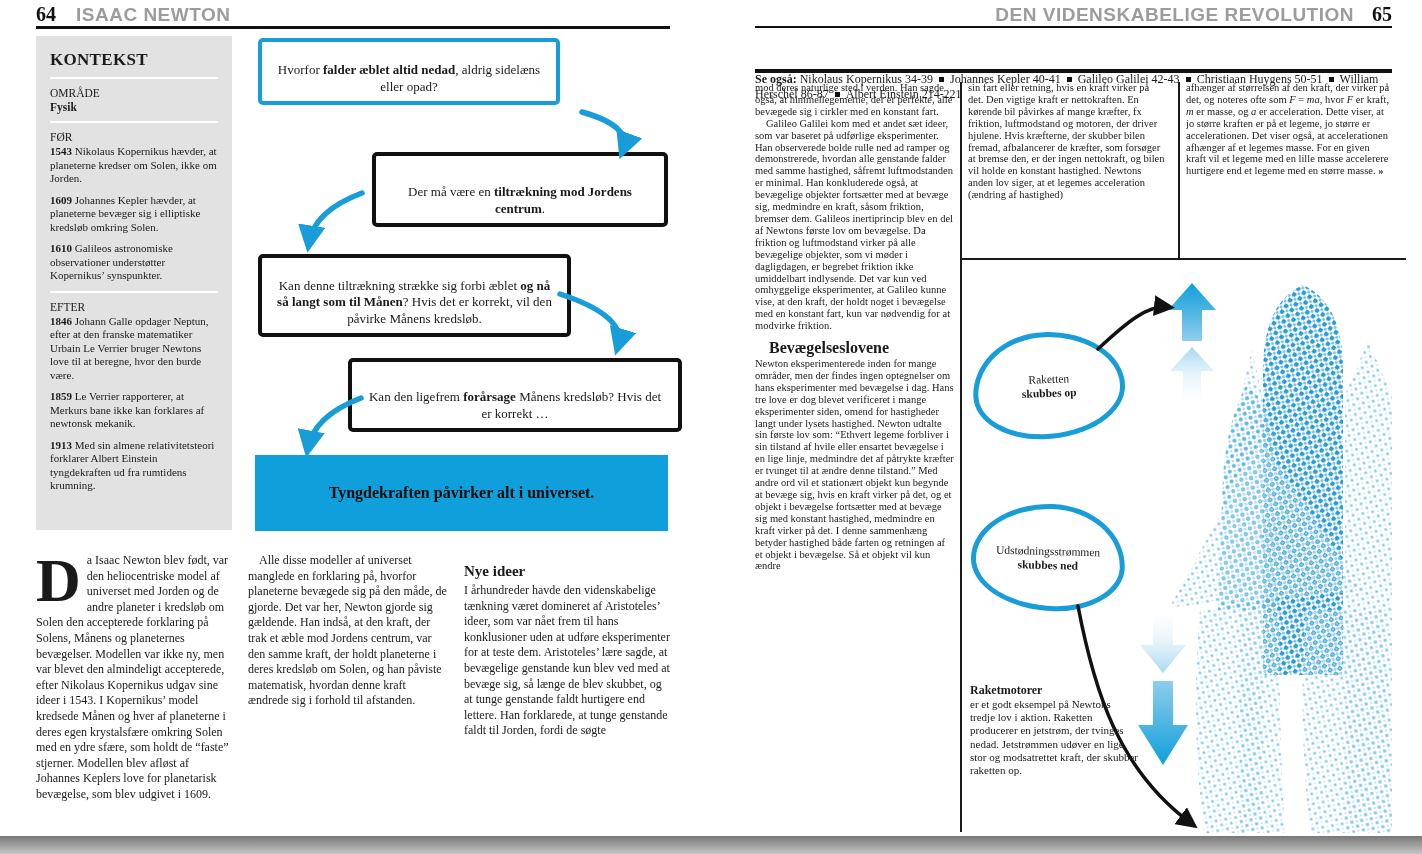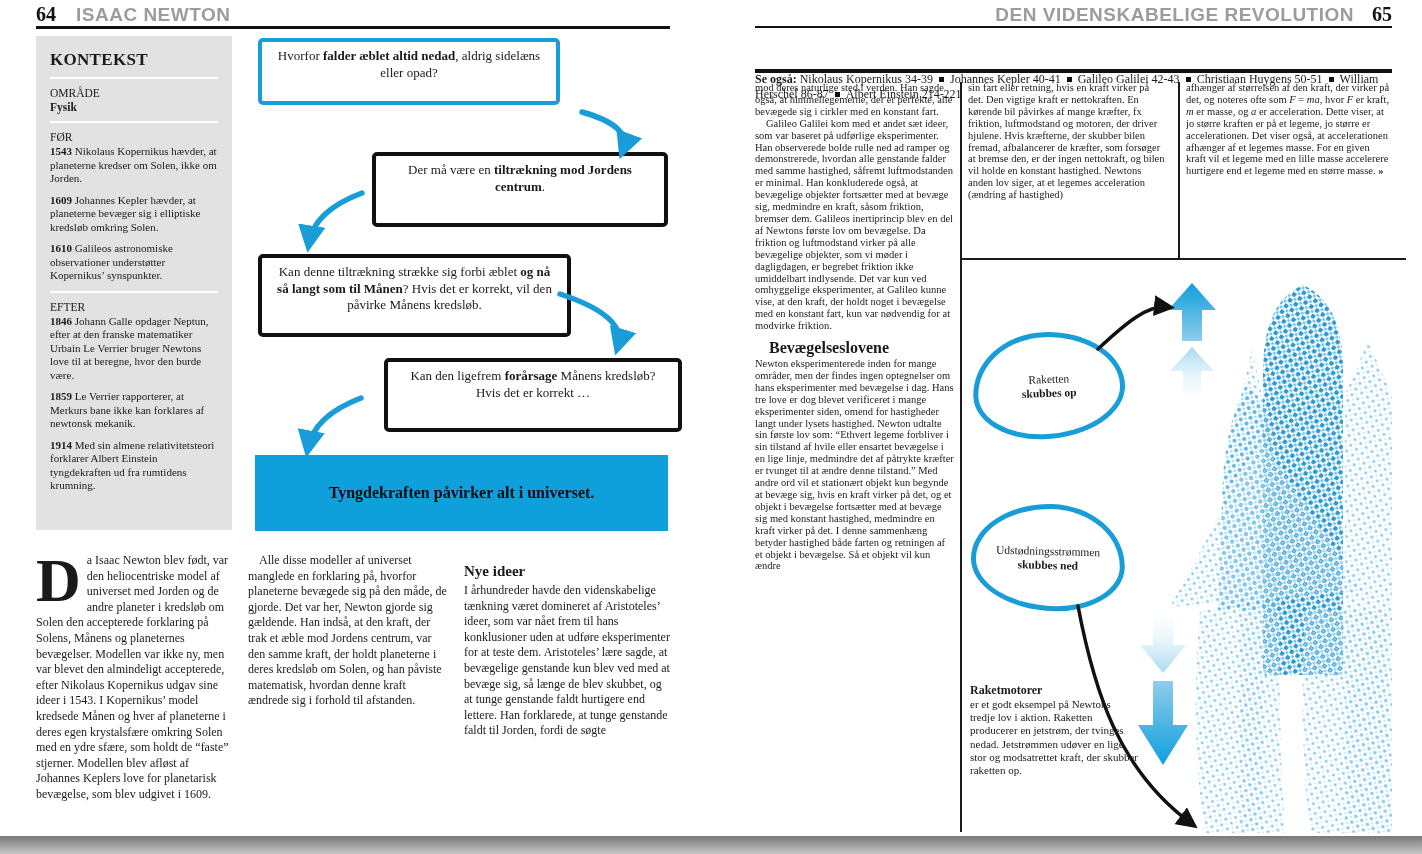--- a/index.html
+++ b/index.html
@@ -23,21 +23,21 @@
   
   .context{left:36px;top:36px;width:196px;height:494px;background:var(--side-bg);padding:14px 14px 10px;}
   .context h2{font-size:17px;font-weight:bold;letter-spacing:.3px;margin-bottom:7px;}
   .wrule{height:2px;background:#fff;margin:7px 0;}
   .ctx-label{font-size:11.5px;line-height:14px;}
   .ctx-strong{font-size:11.5px;font-weight:bold;line-height:14px;}
   .context p.titem{font-size:11px;line-height:13.5px;margin-bottom:8px;}
   .context p.titem .yr{font-weight:bold;}
 
   
-  .fbox{border:4px solid #111;border-radius:5px;background:#fff;display:flex;align-items:flex-start;justify-content:center;
+  .fbox{border:4px solid #111;border-radius:5px;background:#fff;display:flex;align-items:flex-end;justify-content:center;
         text-align:center;font-size:13px;line-height:16.5px;padding:6px 14px;}
   .fbox.blue{border-color:var(--accent);}
   .conclusion{background:var(--accent-dark);display:flex;align-items:center;justify-content:center;text-align:center;
         font-weight:bold;font-size:16px;color:#06313f;color:#0b0b0b;}
   .b{font-weight:bold;}
   .i{font-style:italic;}
 
   
   .col{overflow:hidden;}
   .col p{text-align:left;}
@@ -83,34 +83,34 @@
     <div>
         <p class="titem"><span class="yr">1543 </span><span>Nikolaus Kopernikus hævder, at planeterne kredser om Solen, ikke om Jorden.</span></p>
         <p class="titem"><span class="yr">1609 </span><span>Johannes Kepler hævder, at planeterne bevæger sig i elliptiske kredsløb omkring Solen.</span></p>
         <p class="titem"><span class="yr">1610 </span><span>Galileos astronomiske observationer understøtter Kopernikus’ synspunkter.</span></p>
       </div>
     <div class="wrule"></div>
     <div class="ctx-label" style="margin-bottom:1px;">EFTER</div>
     <div>
         <p class="titem"><span class="yr">1846 </span><span>Johann Galle opdager Neptun, efter at den franske matematiker Urbain Le Verrier bruger Newtons love til at beregne, hvor den burde være.</span></p>
         <p class="titem"><span class="yr">1859 </span><span>Le Verrier rapporterer, at Merkurs bane ikke kan forklares af newtonsk mekanik.</span></p>
-        <p class="titem"><span class="yr">1914 </span><span>Med sin almene relativitetsteori forklarer Albert Einstein tyngdekraften ud fra rumtidens krumning.</span></p>
+        <p class="titem"><span class="yr">1913 </span><span>Med sin almene relativitetsteori forklarer Albert Einstein tyngdekraften ud fra rumtidens krumning.</span></p>
       </div>
   </div>
 
   <div class="abs fbox blue" style="left:258px;top:38px;width:302px;height:67px;">
       <span><span>Hvorfor </span><span class="b">falder æblet altid nedad</span><span>, aldrig sidelæns eller opad?</span></span>
     </div>
   <div class="abs fbox" style="left:372px;top:152px;width:296px;height:75px;">
       <span><span>Der må være en </span><span class="b">tiltrækning mod Jordens centrum</span><span>.</span></span>
     </div>
   <div class="abs fbox" style="left:258px;top:254px;width:313px;height:83px;">
       <span><span>Kan denne tiltrækning strække sig forbi æblet </span><span class="b">og nå så langt som til Månen</span><span>? Hvis det er korrekt, vil den påvirke Månens kredsløb.</span></span>
     </div>
-  <div class="abs fbox" style="left:384px;top:358px;width:298px;height:74px;">
+  <div class="abs fbox" style="left:348px;top:358px;width:334px;height:74px;">
       <span><span>Kan den ligefrem </span><span class="b">forårsage</span><span> Månens kredsløb? Hvis det er korrekt …</span></span>
     </div>
   <div class="abs conclusion" style="left:255px;top:455px;width:413px;height:76px;align-items:center;">
       <span>Tyngdekraften påvirker alt i universet.</span>
     </div>
 
   <svg class="abs" style="left:230px;top:30px;" width="460" height="510" viewBox="0 0 460 510">
     <defs>
       <marker id="ah" markerWidth="5" markerHeight="5" refX="3.2" refY="2.5" orient="auto">
         <path d="M0,0 L5,2.5 L0,5 Z" fill="#189dd8"></path>

